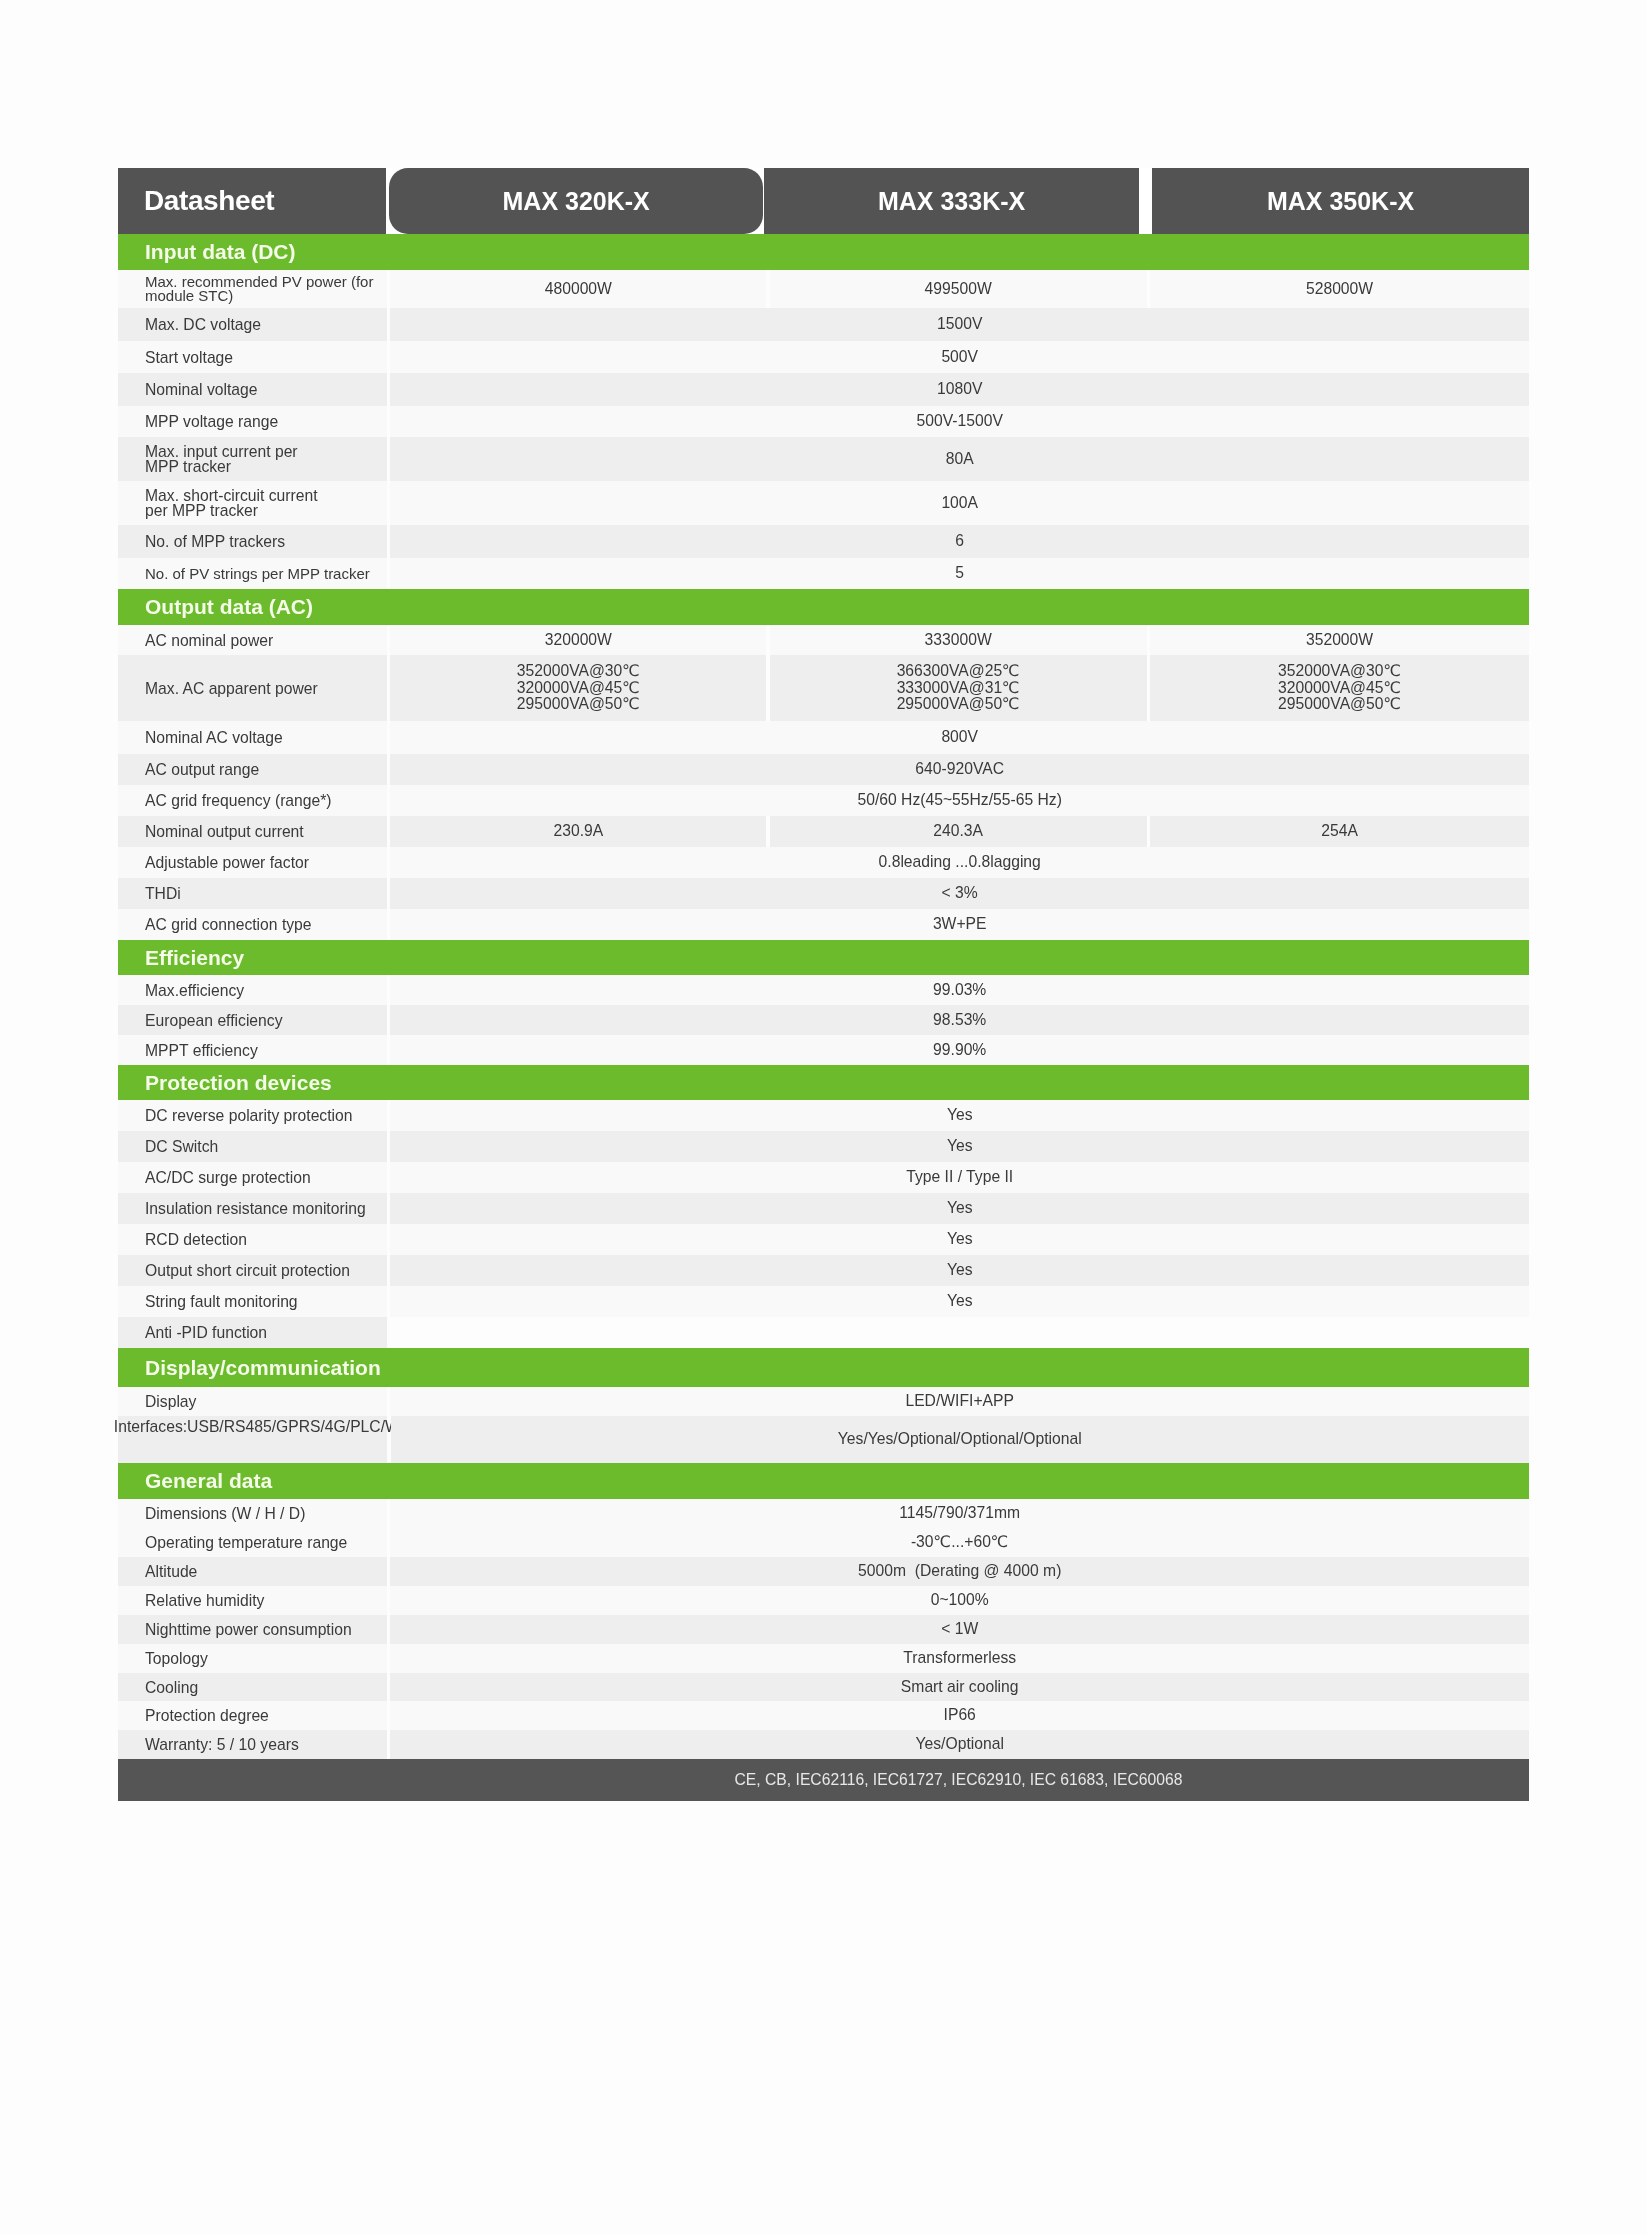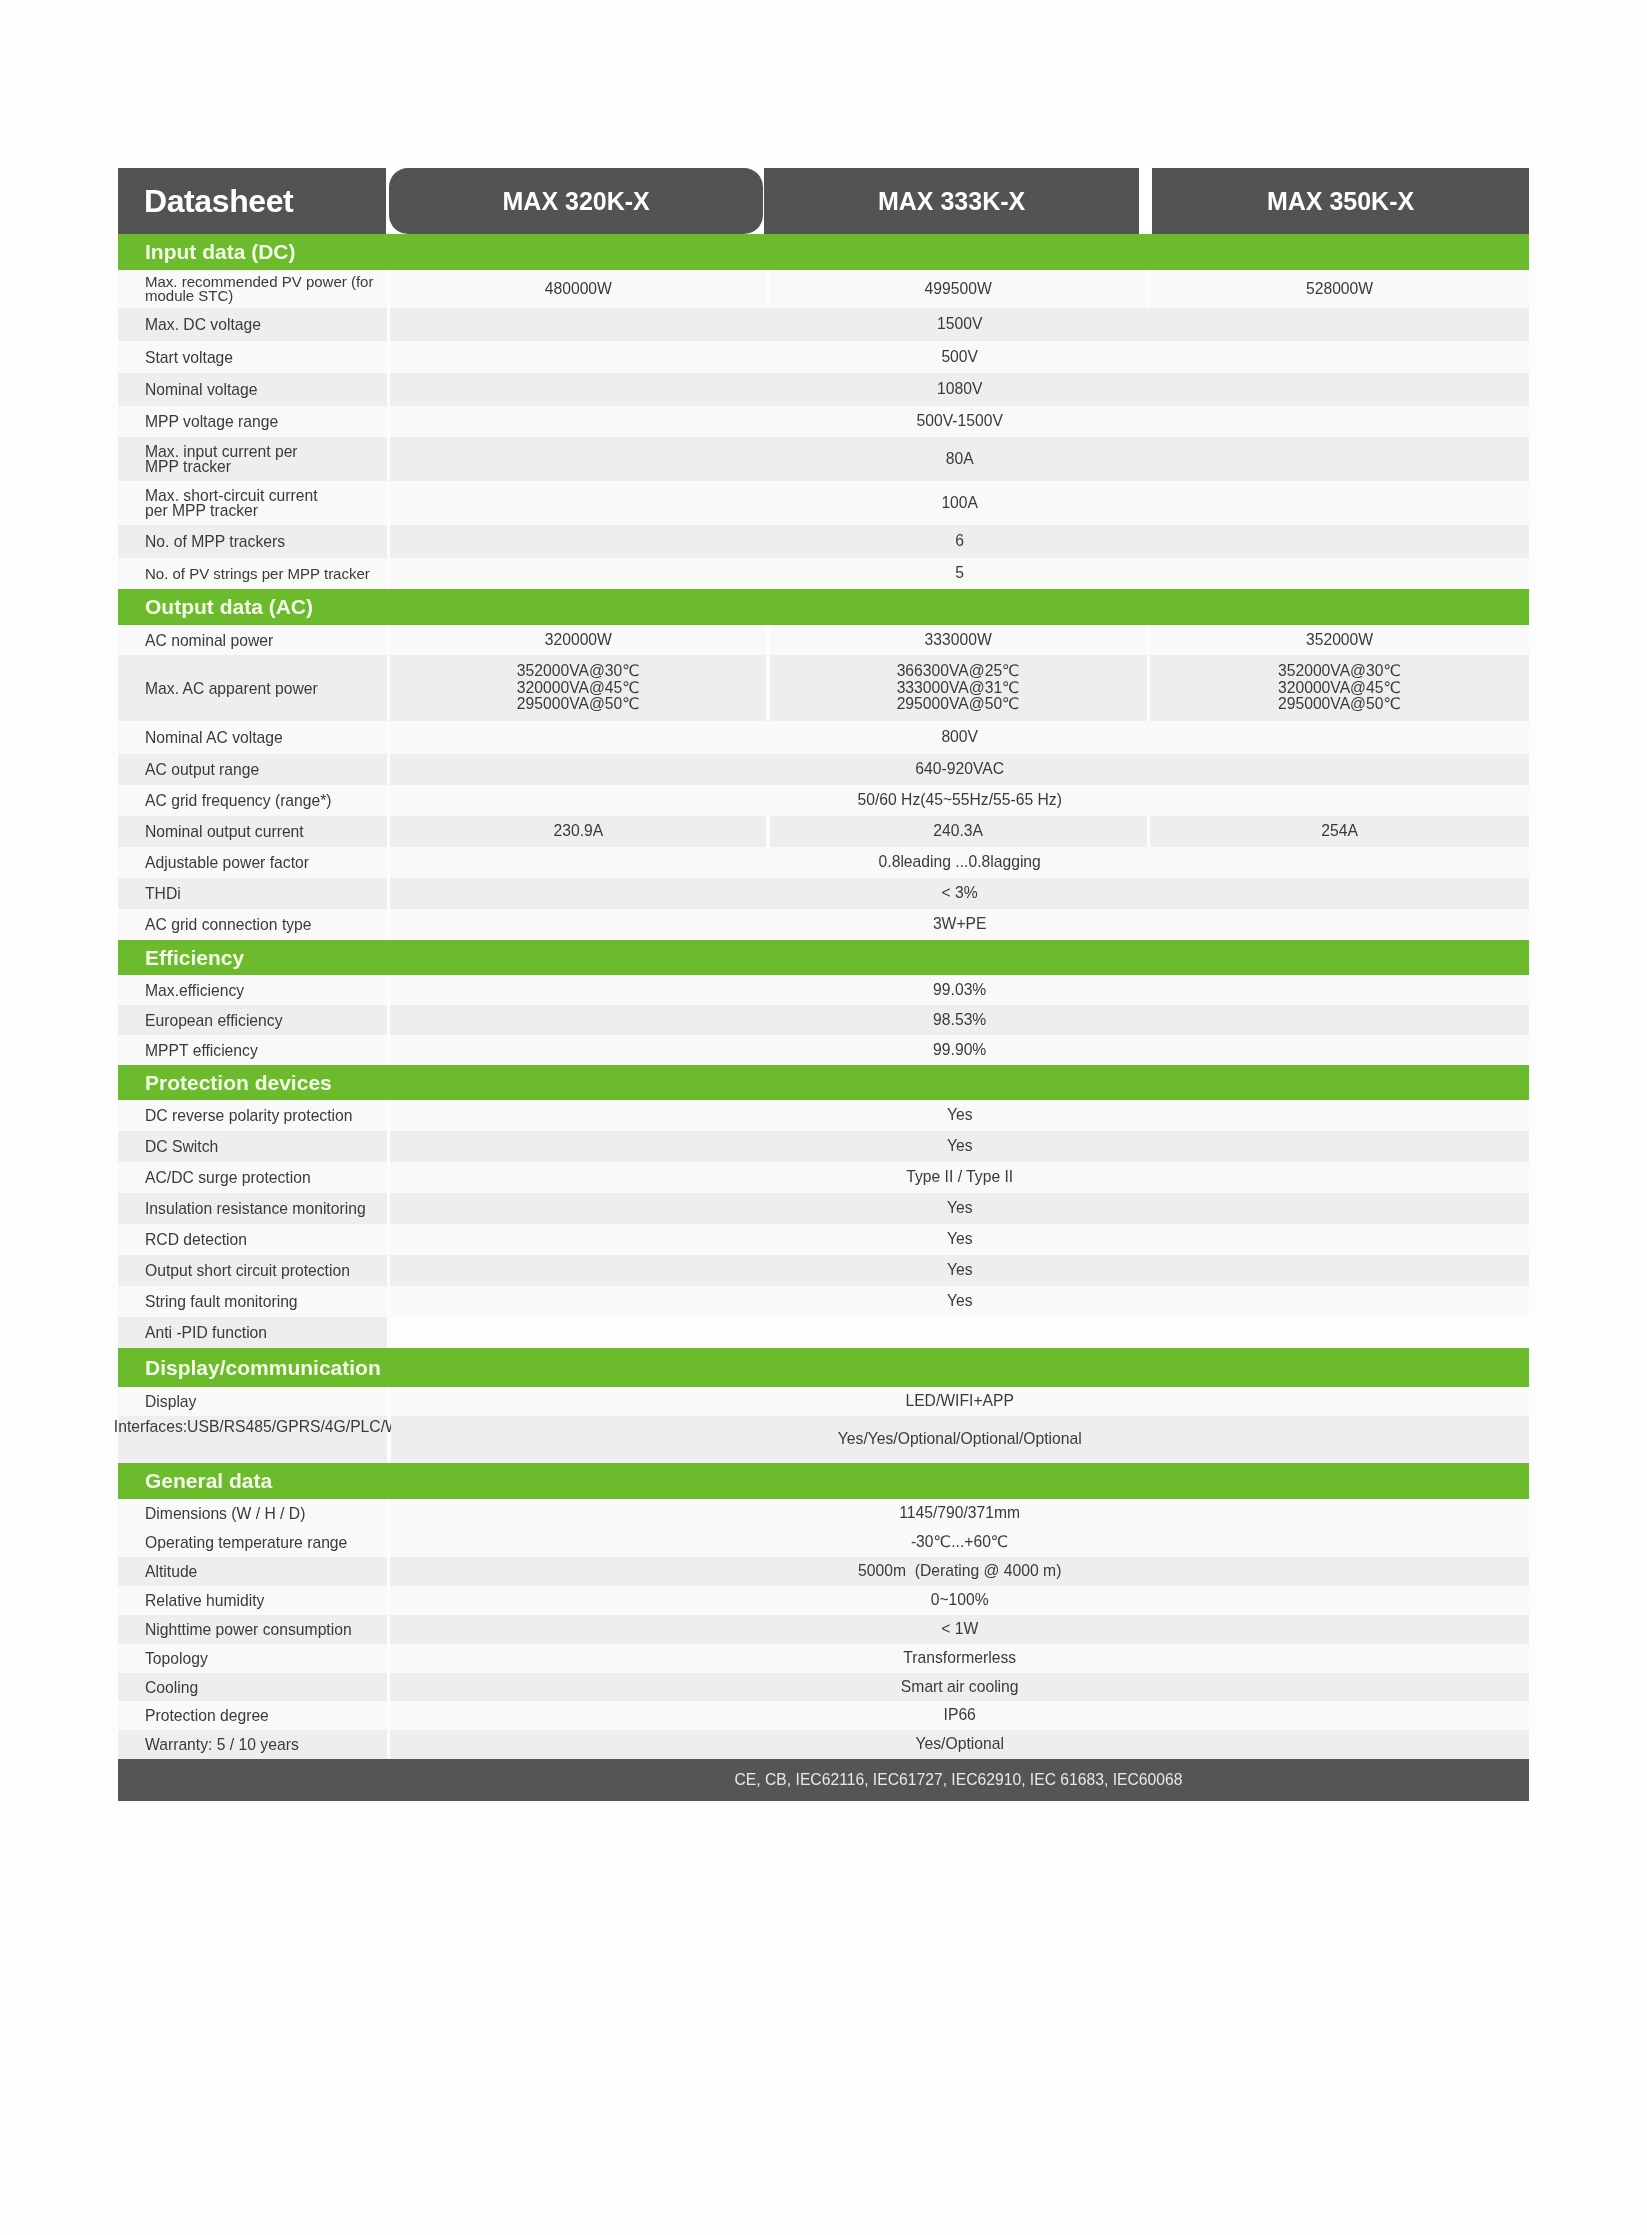--- a/index.html
+++ b/index.html
@@ -18,21 +18,21 @@
   .hdr {
     display: flex;
     height: 66px;
     background: #ffffff;
   }
   .hdr > div {
     background: #535353;
     color: #ffffff;
     display: flex; align-items: center;
   }
-  .hdr .h-label { width: 269px; padding-left: 26px; box-sizing: border-box; font-size: 32px; font-weight: 700; letter-spacing: -0.4px; }
+  .hdr .h-label { width: 269px; padding-left: 26px; box-sizing: border-box; font-size: 28px; font-weight: 700; letter-spacing: -0.4px; }
   .hdr .h-model { justify-content: center; font-size: 25px; font-weight: 700; }
   .hdr .m1 { width: 376px; margin-left: 3.5px; border-radius: 19px; }
   .hdr .m2 { width: 377px; margin-left: 1px; }
   .hdr .m3 { width: 379px; margin-left: 13px; }
 
   .section {
     height: 36px;
     background: #6cbb2c;
     color: #f4fbe9;
     font-size: 21px;

